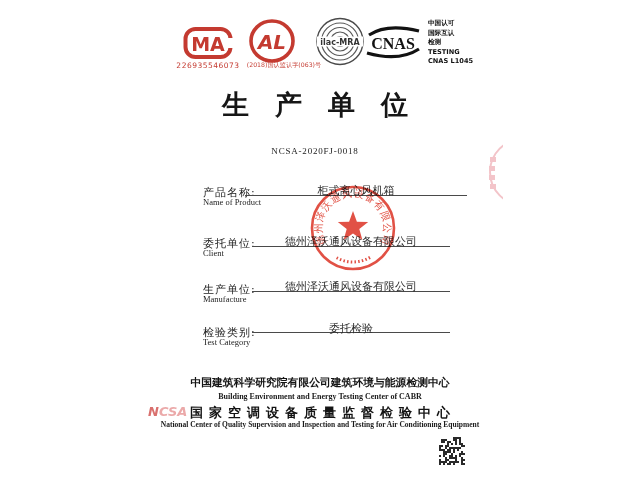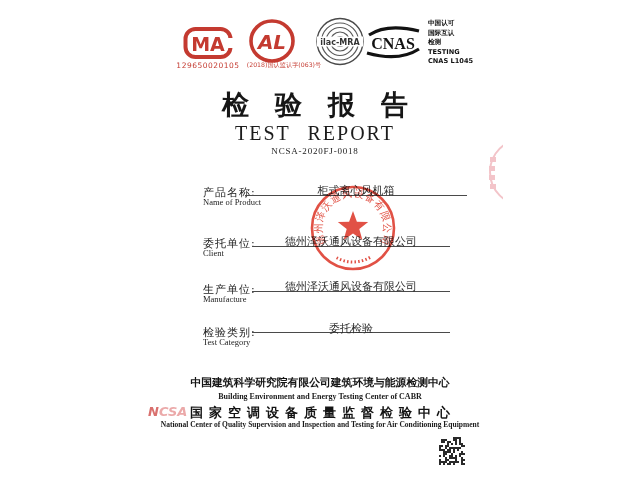--- a/index.html
+++ b/index.html
@@ -59,21 +59,21 @@
 </head>
 <body>
 
 <div class="page">
 
   <svg class="abs" style="left:183px;top:26px" width="50" height="34" viewBox="0 0 50 34">
     <rect x="2.5" y="3" width="45" height="28" rx="10" fill="none" stroke="#c43a30" stroke-width="4"></rect>
     <rect x="44" y="12" width="6" height="10" fill="#ffffff"></rect>
     <text x="25" y="25" text-anchor="middle" font-size="19" font-weight="bold" fill="#c43a30">MA</text>
   </svg>
-  <div class="abs cma-caption">129650020105</div>
+  <div class="abs cma-caption">226935546073</div>
 
   <svg class="abs" style="left:248px;top:19px" width="48" height="44" viewBox="0 0 48 44">
     <ellipse cx="24" cy="22" rx="21" ry="20" fill="none" stroke="#c43a30" stroke-width="3.6"></ellipse>
     <text x="24" y="30" text-anchor="middle" font-size="20" font-weight="bold" font-style="italic" fill="#c43a30">AL</text>
   </svg>
   <div class="abs cal-caption">(2018)国认监认字(063)号</div>
 
   <svg class="abs" style="left:316px;top:17px" width="48" height="49" viewBox="0 0 48 49">
     <circle cx="24" cy="24.5" r="23" fill="#ffffff" stroke="#4a4a4a" stroke-width="1.4"></circle>
     <circle cx="24" cy="24.5" r="18.5" fill="none" stroke="#5a5a5a" stroke-width="1.2"></circle>
@@ -91,22 +91,21 @@
   </svg>
 
   <div class="abs cnas-caption">
     <div>中国认可</div>
     <div>国际互认</div>
     <div>检测</div>
     <div>TESTING</div>
     <div>CNAS L1045</div>
   </div>
 
-  <div class="abs title-zh">检验报告</div>
-  <div class="abs title-en">TEST REPORT</div>
+  <div class="abs title-zh">生产单位</div>
   <div class="abs report-no">NCSA-2020FJ-0018</div>
 
   <div class="abs f-label-zh" style="left:203px;top:185px">产品名称:</div>
   <div class="abs f-label-en" style="left:203px;top:197px">Name of Product</div>
   <div class="abs f-value" style="left:245px;top:183px;width:222px;height:13px">柜式离心风机箱</div>
 
   <div class="abs f-label-zh" style="left:203px;top:236px">委托单位:</div>
   <div class="abs f-label-en" style="left:203px;top:248px">Client</div>
   <div class="abs f-value" style="left:252px;top:234px;width:198px;height:13px">德州泽沃通风设备有限公司</div>
 

